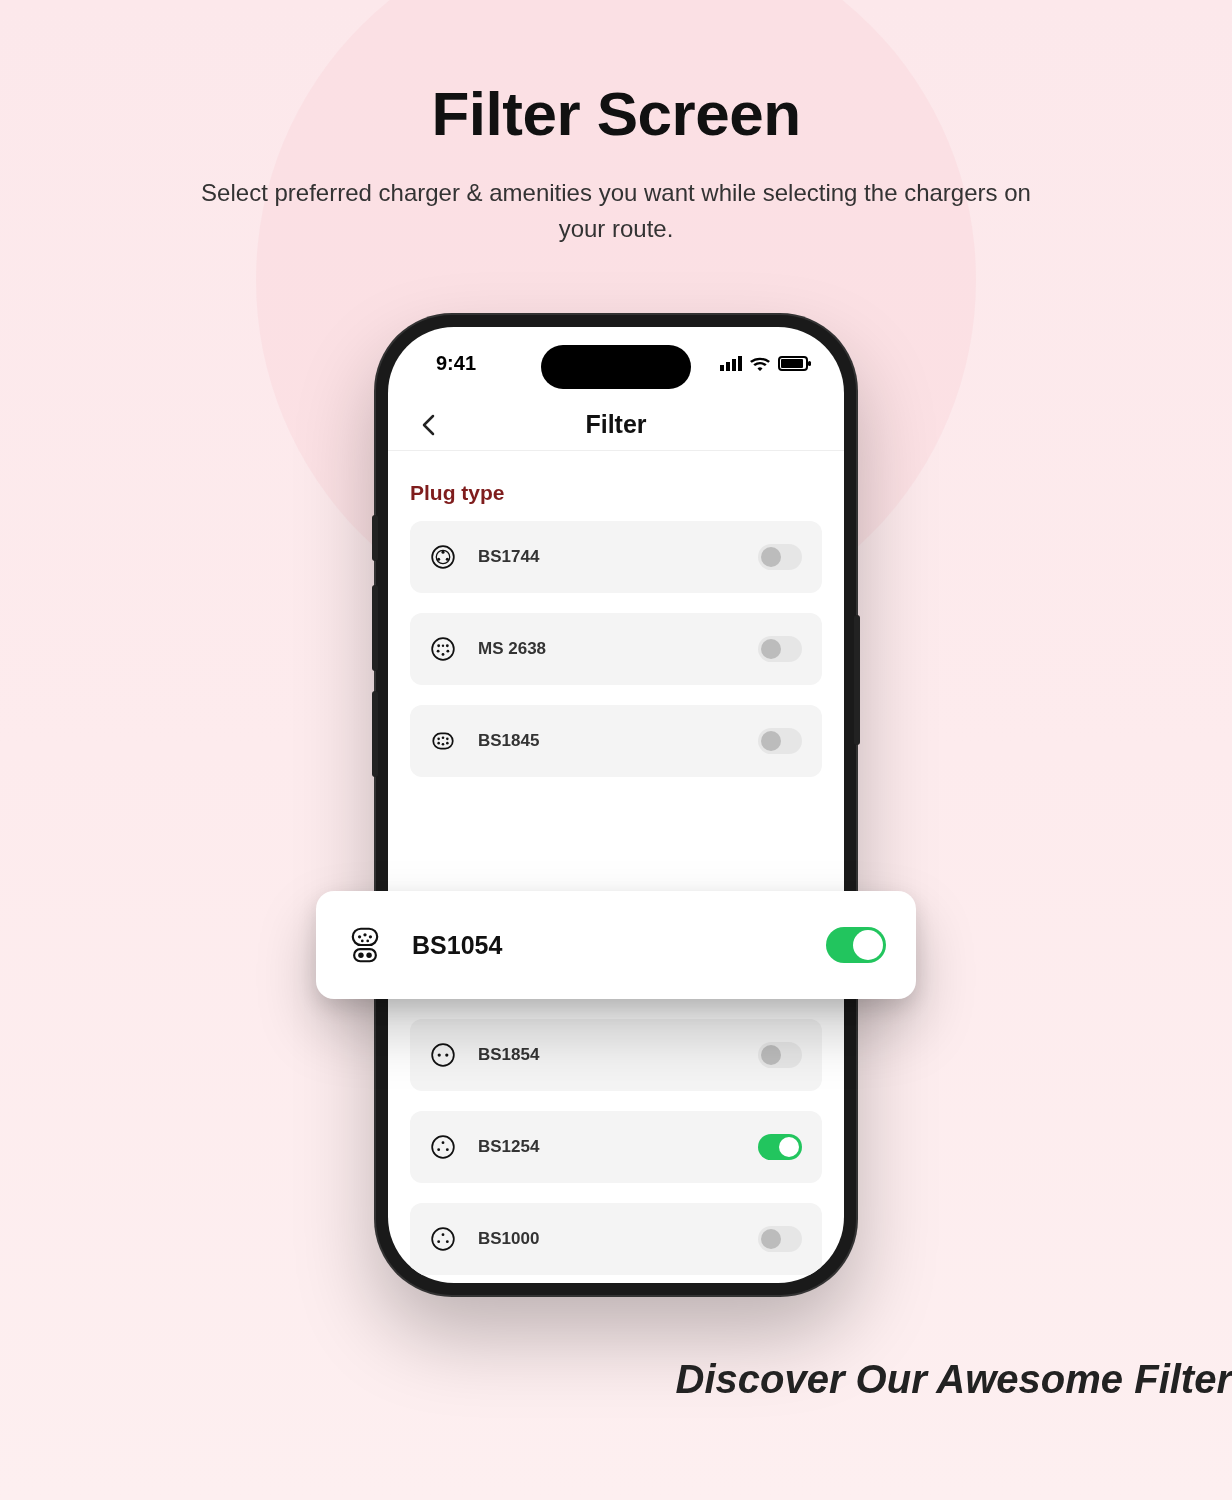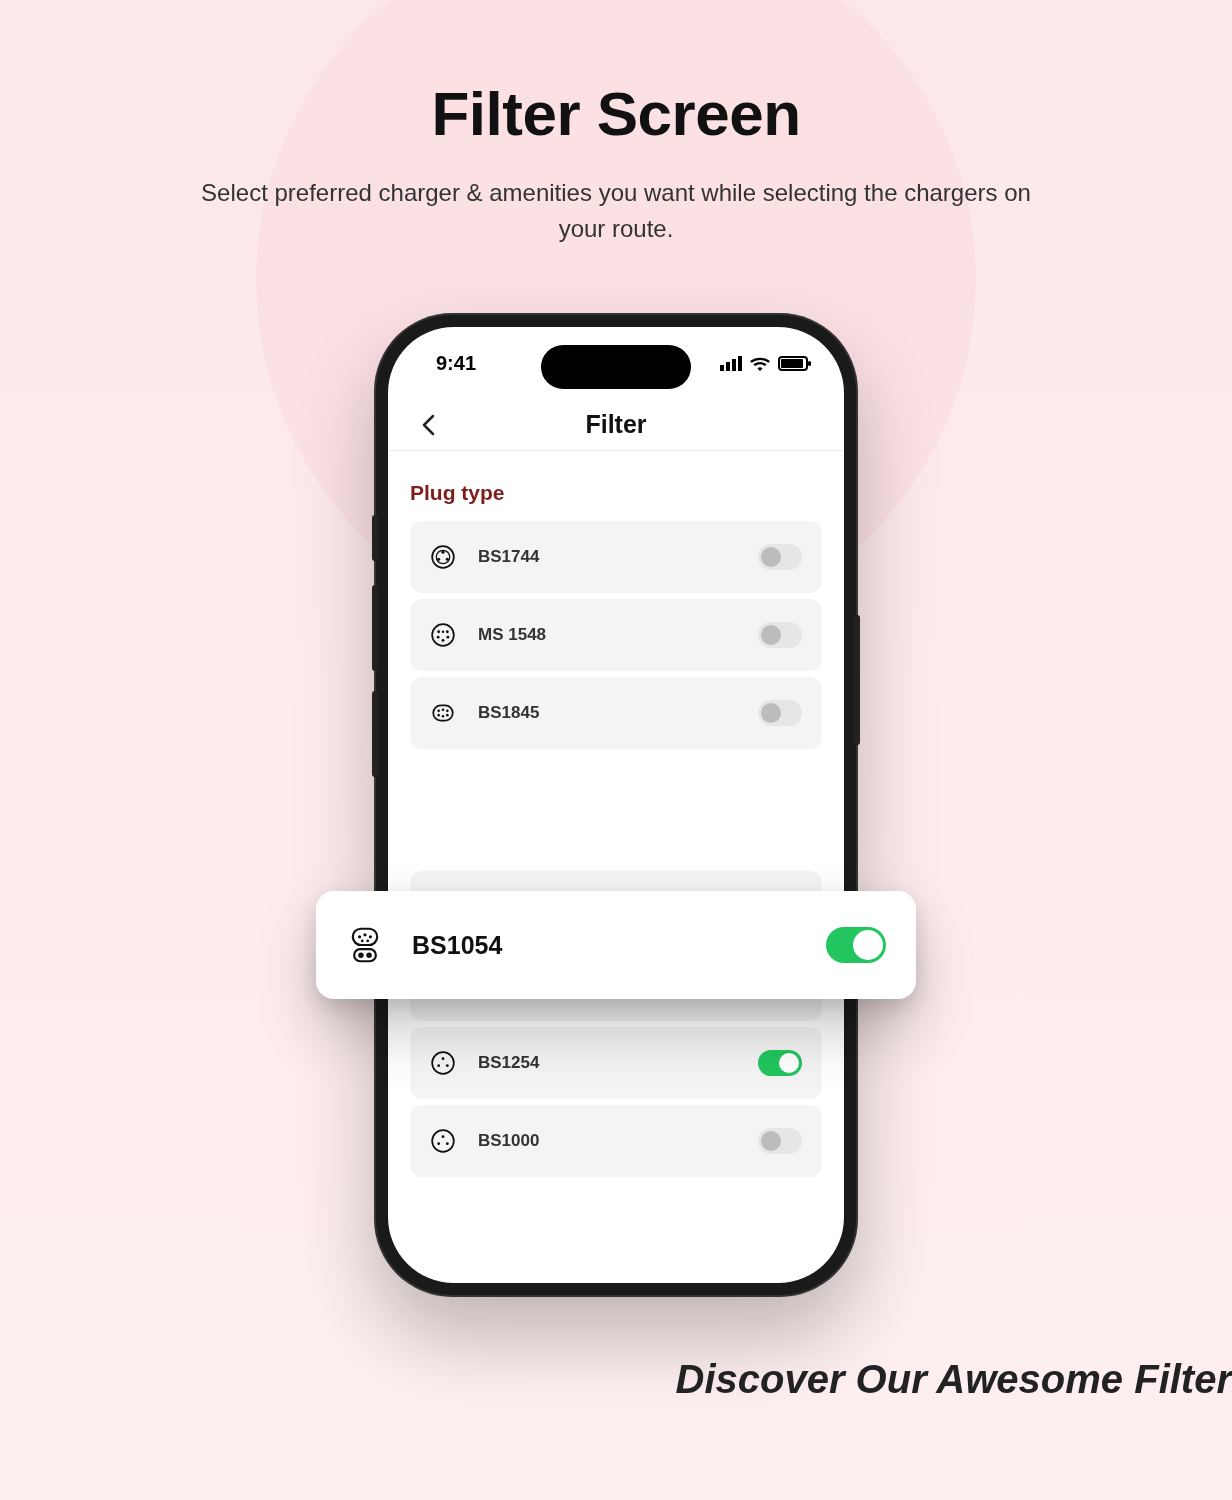--- a/index.html
+++ b/index.html
@@ -125,21 +125,21 @@
   .section-title {
     font-size: 21px;
     font-weight: 800;
     color:#7f1d1d;
     padding: 30px 22px 16px;
   }
   .list {
     padding: 0 22px;
     display: flex;
     flex-direction: column;
-    gap: 6px;
+    gap: 20px;
   }
   .row {
     background: #f4f4f4;
     border-radius: 12px;
     height: 72px;
     display: flex;
     align-items: center;
     padding: 0 20px;
     gap: 22px;
   }
@@ -262,21 +262,21 @@
               <svg viewBox="0 0 24 24">
                 <circle cx="12" cy="12" r="10" fill="none" stroke="#111" stroke-width="1.6"></circle>
                 <circle cx="8" cy="9" r="1.3" fill="#111"></circle>
                 <circle cx="16" cy="9" r="1.3" fill="#111"></circle>
                 <circle cx="12" cy="9" r="1.1" fill="#111"></circle>
                 <circle cx="7.5" cy="14" r="1.3" fill="#111"></circle>
                 <circle cx="16.5" cy="14" r="1.3" fill="#111"></circle>
                 <circle cx="12" cy="17" r="1.3" fill="#111"></circle>
               </svg>
             </div>
-            <div class="row-label">MS 1548</div>
+            <div class="row-label">MS 2638</div>
             <div class="toggle">
               <div class="knob"></div>
             </div>
           </div>
           <div class="row">
             <div class="plug-icon">
               <svg viewBox="0 0 24 24">
                 <rect x="3" y="5" width="18" height="14" rx="7" fill="none" stroke="#111" stroke-width="1.6"></rect>
                 <circle cx="8" cy="10" r="1.2" fill="#111"></circle>
                 <circle cx="12" cy="9" r="1.2" fill="#111"></circle>

